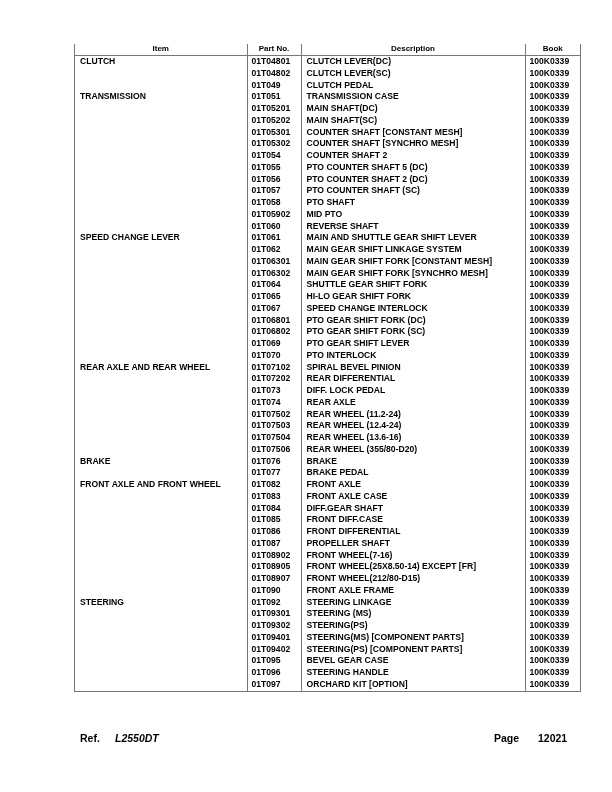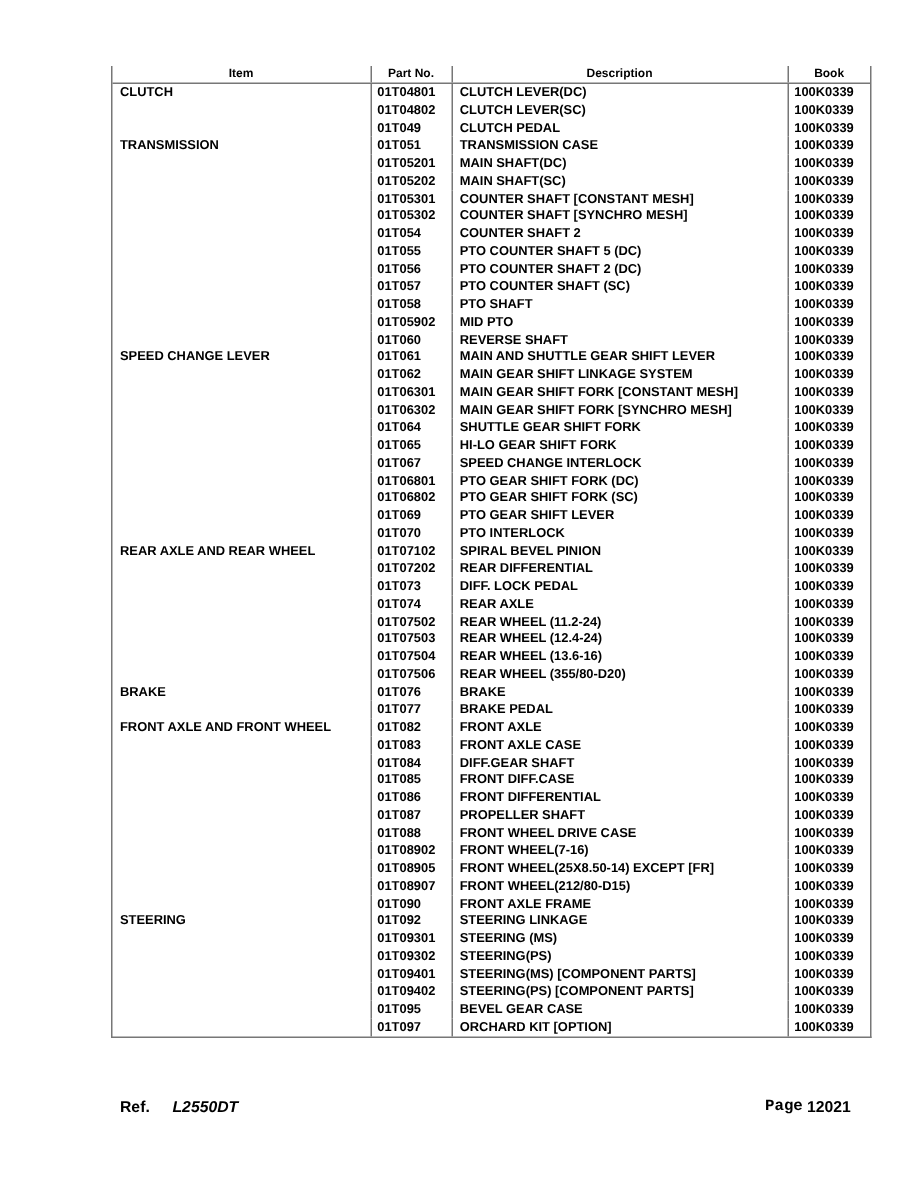--- a/index.html
+++ b/index.html
@@ -30,21 +30,21 @@
   th.part, td.part, th.desc, td.desc, th.book, td.book { border-left: 1px solid #777; }
   td.item { padding-left: 5px; }
   td.book { padding-left: 4px; }
   td.desc { padding-left: 5px; padding-right: 12px; margin-left: 42px; }
   .footer {
     position: absolute; top: 732px; left: 80px; width: 496px; height: 14px;
     font-size: 10.5px; font-weight: bold; text-align: center;
   }
   .footer .ref-label { position: absolute; left: 0; }
   .footer .ref-value { position: absolute; left: 35px; font-style: italic; }
-  .footer .page-label { position: absolute; left: 430px; font-family: Liberation Mono, monospace; }
+  .footer .page-label { position: absolute; left: 414px; }
   .footer .page-value { position: absolute; left: 458px; }
 </style>
 </head>
 <body>
 
 <div class="table-wrap">
   <table>
     <colgroup>
       <col class="c-item">
         <col class="c-part">
@@ -307,26 +307,20 @@
           <td class="book">100K0339</td>
         </tr>
         <tr>
           <td class="item"></td>
           <td class="part">01T087</td>
           <td class="desc">PROPELLER SHAFT</td>
           <td class="book">100K0339</td>
         </tr>
         <tr>
           <td class="item"></td>
-          <td class="part">01T088</td>
-          <td class="desc">FRONT WHEEL DRIVE CASE</td>
-          <td class="book">100K0339</td>
-        </tr>
-        <tr>
-          <td class="item"></td>
           <td class="part">01T08902</td>
           <td class="desc">FRONT WHEEL(7-16)</td>
           <td class="book">100K0339</td>
         </tr>
         <tr>
           <td class="item"></td>
           <td class="part">01T08905</td>
           <td class="desc">FRONT WHEEL(25X8.50-14)   EXCEPT [FR]</td>
           <td class="book">100K0339</td>
         </tr>
@@ -369,20 +363,26 @@
         <tr>
           <td class="item"></td>
           <td class="part">01T09402</td>
           <td class="desc">STEERING(PS)   [COMPONENT PARTS]</td>
           <td class="book">100K0339</td>
         </tr>
         <tr>
           <td class="item"></td>
           <td class="part">01T095</td>
           <td class="desc">BEVEL GEAR CASE</td>
+          <td class="book">100K0339</td>
+        </tr>
+        <tr>
+          <td class="item"></td>
+          <td class="part">01T096</td>
+          <td class="desc">STEERING HANDLE</td>
           <td class="book">100K0339</td>
         </tr>
         <tr>
           <td class="item"></td>
           <td class="part">01T097</td>
           <td class="desc">ORCHARD KIT   [OPTION]</td>
           <td class="book">100K0339</td>
         </tr>
       </tbody>
   </table>

